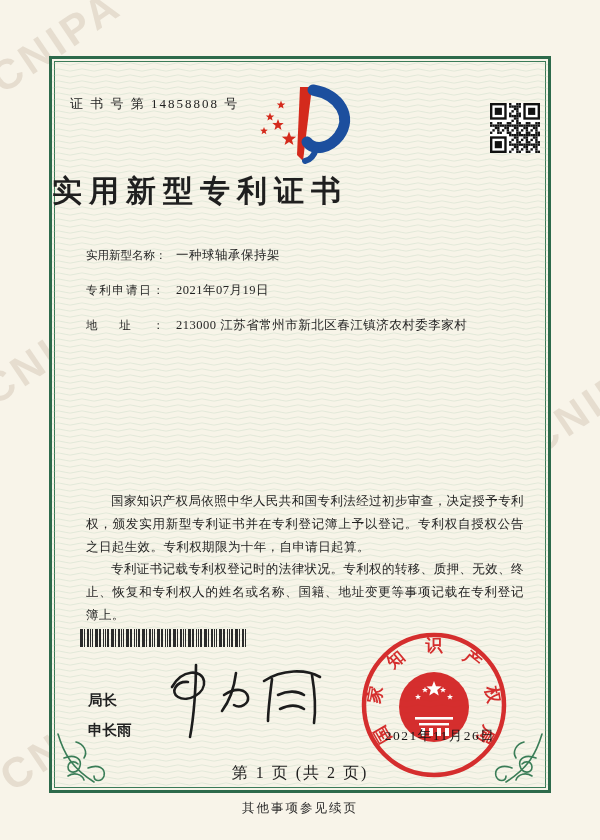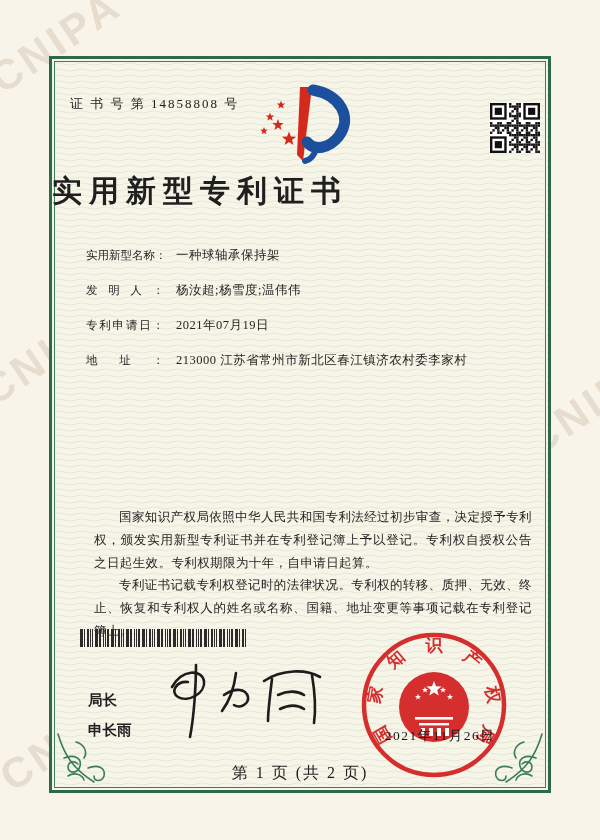--- a/index.html
+++ b/index.html
@@ -28,21 +28,21 @@
   .title{position:absolute;left:0;top:112px;width:100%;margin:0;text-align:left;
          font-size:30px;font-weight:700;letter-spacing:7px;z-index:3;}
 
   .fields{position:absolute;left:34px;top:188px;width:436px;z-index:3;font-size:12.5px;}
   .frow{position:relative;height:35px;line-height:17px;white-space:nowrap;}
   .lbl{display:inline-block;width:78px;font-size:11.5px;text-align:justify;
        text-align-last:justify;-moz-text-align-last:justify;vertical-align:baseline;}
   .val{margin-left:12px;letter-spacing:.5px;}
   .pair2{position:absolute;left:234px;top:0;}
 
-  .paras{position:absolute;left:42px;top:431px;width:438px;z-index:3;margin-top:16px;}
+  .paras{position:absolute;left:34px;top:431px;width:438px;z-index:3;}
   .paras p{margin:0;font-size:12.5px;line-height:1.82;text-align:justify;text-indent:2em;
            letter-spacing:.4px;}
 
   .barcode{position:absolute;left:28px;top:570px;height:18px;z-index:3;font-size:0;}
   .barcode i{display:inline-block;height:18px;background:#2b2b2b;vertical-align:top;}
 
   .signer{position:absolute;left:36px;top:626px;z-index:4;
           font-family:"Liberation Sans","DejaVu Sans",sans-serif;
           font-size:14.5px;font-weight:600;color:#222;line-height:30px;}
   .sig{position:absolute;left:92px;top:596px;width:190px;height:92px;z-index:4;}
@@ -376,23 +376,20 @@
         <rect x="20" y="20" width="1" height="1" fill="#111"></rect>
       </svg>
 
     <h1 class="title">实用新型专利证书</h1>
 
     <div class="fields">
       <div class="frow">
         <span class="lbl">实用新型名称：</span><span class="val">一种球轴承保持架</span>
       </div>
       <div class="frow">
-        <span class="lbl">发明人：</span><span class="val">杨汝超;杨雪度;温伟伟</span>
-      </div>
-      <div class="frow">
         <span class="lbl">专利申请日：</span><span class="val">2021年07月19日</span>
       </div>
       <div class="frow">
         <span class="lbl">地址：</span><span class="val">213000 江苏省常州市新北区春江镇济农村委李家村</span>
       </div>
     </div>
 
     <div class="paras">
       <p>国家知识产权局依照中华人民共和国专利法经过初步审查，决定授予专利权，颁发实用新型专利证书并在专利登记簿上予以登记。专利权自授权公告之日起生效。专利权期限为十年，自申请日起算。</p>
       <p>专利证书记载专利权登记时的法律状况。专利权的转移、质押、无效、终止、恢复和专利权人的姓名或名称、国籍、地址变更等事项记载在专利登记簿上。</p>
@@ -464,13 +461,14 @@
       <g fill="none" stroke="#3a7d57" stroke-width="1.6" stroke-linecap="round">
         <path d="M4,10 C10,30 18,44 40,58"></path>
         <path d="M10,34 C20,30 28,34 26,42 C24,50 14,50 14,43 C14,38 20,36 24,40"></path>
         <path d="M22,18 C30,20 34,28 30,34"></path>
         <path d="M34,44 C44,40 52,44 50,52 C48,58 40,58 40,52"></path>
         <path d="M14,52 C20,48 28,50 30,56"></path>
       </g>
     </svg>
   </div>
 
+  <div class="note">其他事项参见续页</div>
 </div>
 
 </body></html>

